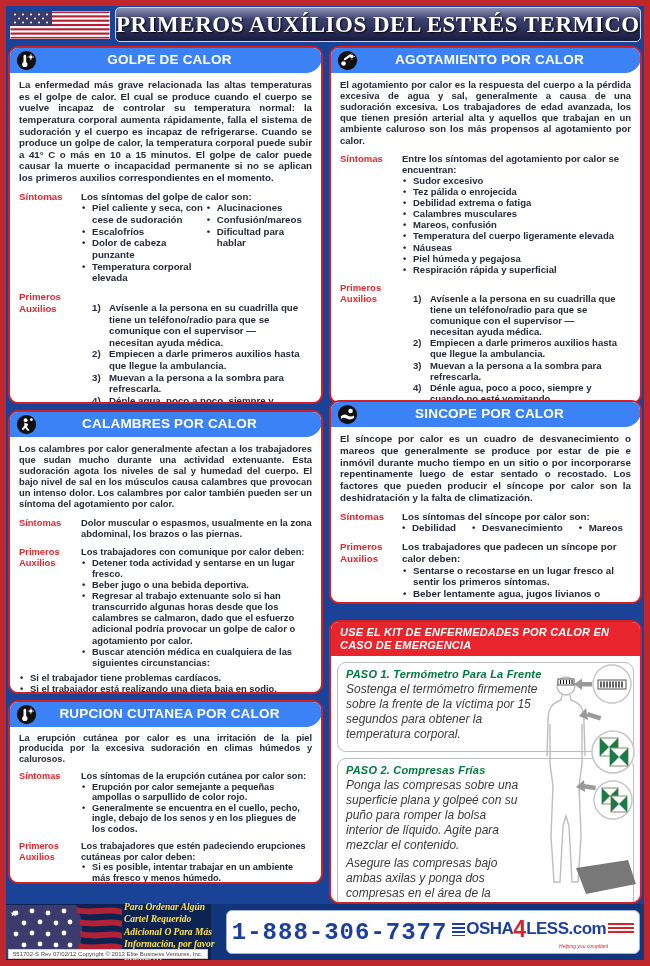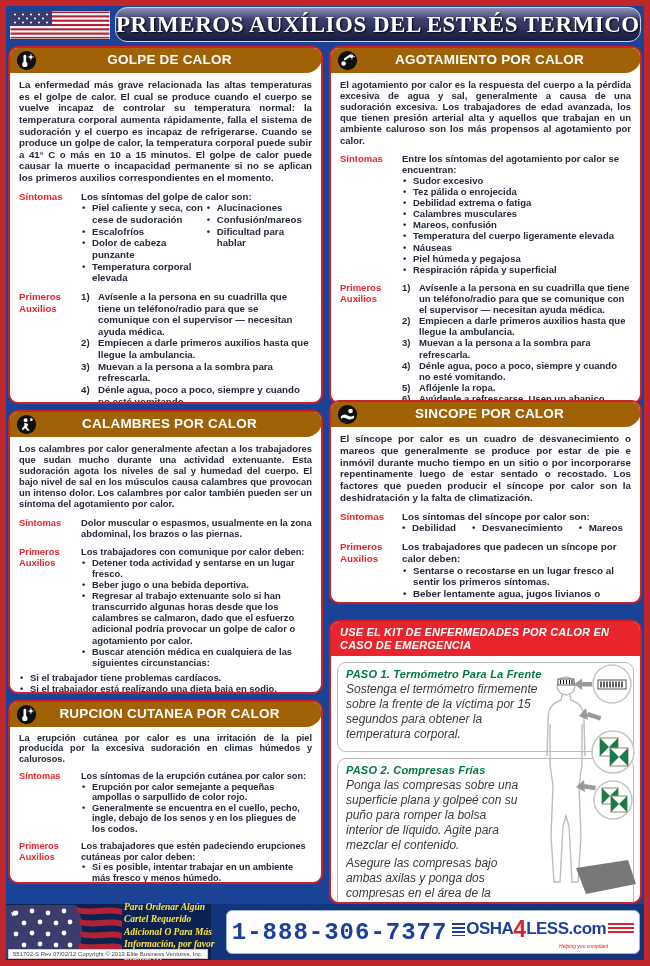--- a/index.html
+++ b/index.html
@@ -2,47 +2,47 @@
 <html><head>
 <meta charset="utf-8">
 <style>
   html,body{margin:0;padding:0;background:#333;}
   .poster{position:relative;width:650px;height:966px;box-sizing:border-box;
     background:#1a4296;border:6px solid #c0272d;overflow:hidden;
     font-family:"Liberation Sans",sans-serif;}
   
   .top-header{position:absolute;left:0;top:0;width:638px;height:36px;display:flex;align-items:center;}
   .top-flag{margin:2px 0 0 4px;flex:none;}
-  .title-bar{flex:1;height:33px;margin:1px 4px 0 5px;border-radius:12px;
+  .title-bar{flex:1;height:33px;margin:1px 4px 0 5px;border-radius:5px;
     background:linear-gradient(#8d91b3 0%,#3c4070 35%,#181b3e 100%);
     border:1px solid #cfd2e2;display:flex;align-items:center;justify-content:center;}
   .title-bar h1{margin:0;color:#fff;font-family:"Liberation Serif",serif;font-weight:bold;
     font-size:23px;letter-spacing:.5px;text-shadow:1px 1px 2px #000;white-space:nowrap;}
   .seal{flex:none;margin:2px 2px 0 0;}
   
   .panel{position:absolute;background:#fff;border:2px solid #cf2027;border-radius:10px;
     box-sizing:border-box;overflow:hidden;}
-  .sec-head{height:26px;background:#a16207;border-radius:7px 7px 16px 0;
+  .sec-head{height:26px;background:#3b82f6;border-radius:7px 7px 16px 0;
     display:flex;align-items:center;margin:-1px -1px 0 -1px;}
   .sec-icon{flex:none;margin-left:7px;display:flex;}
   .sec-title{flex:1;text-align:center;color:#fff;font-weight:bold;font-size:13.5px;
     margin:0 20px 0 0;letter-spacing:.2px;}
   .sec-body{padding:6px 9px 4px 9px;color:#262a3a;font-weight:bold;}
   .intro{margin:0;text-align:justify;}
   .row{display:flex;gap:6px;margin-top:7px;}
   .lbl{flex:none;width:56px;color:#e8252c;font-weight:bold;}
   .content{flex:1;}
   .ci{margin:0;}
   ul.b{list-style:none;margin:0;padding:0;}
   ul.b li{position:relative;padding-left:11px;}
   ul.b li::before{content:"•";position:absolute;left:1px;}
   .two-col{display:flex;}
   .two-col ul:first-child{flex:0 0 54%;}
   .two-col ul:last-child{flex:1;}
-  ol.aux{list-style:none;margin:0;padding:0;counter-reset:n;}
+  ol.aux{list-style:none;margin:11px;padding:0;counter-reset:n;}
   ol.aux li{counter-increment:n;position:relative;padding-left:17px;}
   ol.aux li::before{content:counter(n) ")";position:absolute;left:0;}
   ul.extra{list-style:none;margin:4px 0 0 0;padding:0;}
   ul.extra li{position:relative;padding-left:11px;}
   ul.extra li::before{content:"•";position:absolute;left:1px;}
   
   .p-golpe{left:2px;top:40px;width:315px;height:358px;font-size:9.7px;line-height:1.2;}
   .p-agot{left:323px;top:40px;width:313px;height:358px;font-size:9.5px;line-height:1.17;}
   .p-cal{left:2px;top:404px;width:315px;height:284px;font-size:9.4px;line-height:1.18;}
   .p-sin{left:323px;top:394px;width:313px;height:204px;font-size:9.8px;line-height:1.2;}

